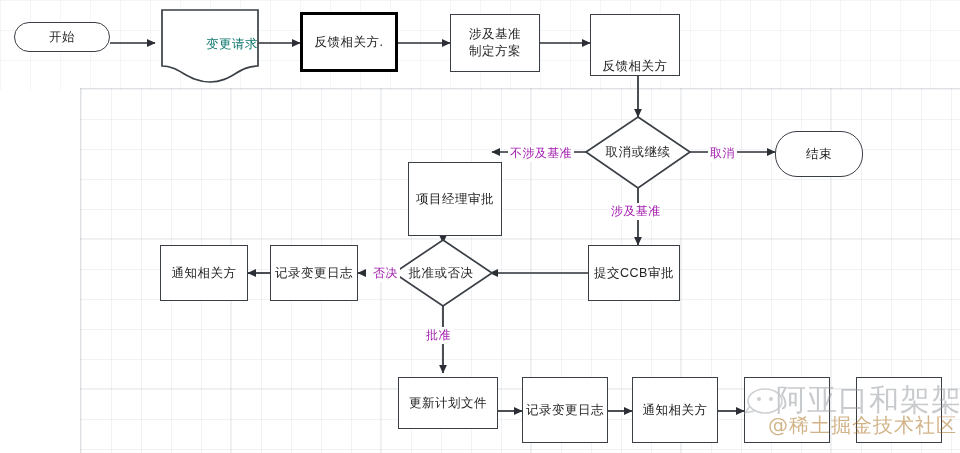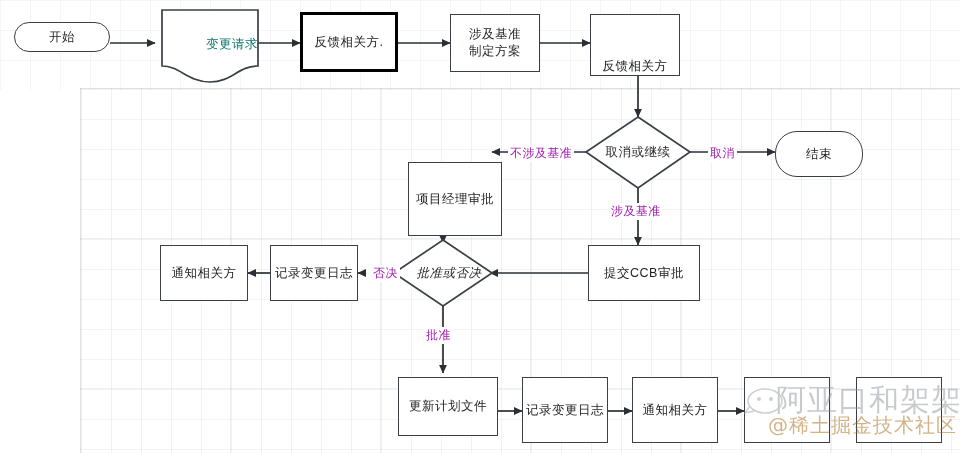--- a/index.html
+++ b/index.html
@@ -242,37 +242,37 @@
   </div>
 
   <div class="node terminator" style="left:775px; top:131px; width:88px; height:46px;align-items:center;">
     <span>结束</span>
   </div>
 
   <div class="node process" style="left:408px; top:122px; width:94px; height:74px;margin-top:40px;">
     <span>项目经理审批</span>
   </div>
 
-  <div class="node process" style="left:588px; top:245px; width:112px; height:56px;">
+  <div class="node process" style="left:588px; top:245px; width:92px; height:56px;">
     <span>提交CCB审批</span>
   </div>
 
-  <div class="node diamond-wrap" style="left:400px; top:240px; width:98px; height:66px;font-style:italic;">
+  <div class="node diamond-wrap" style="left:392px; top:240px; width:98px; height:66px;">
     <span class="diamond-label">批准或否决</span>
   </div>
 
   <div class="node process" style="left:270px; top:245px; width:88px; height:56px;">
     <span>记录变更日志</span>
   </div>
 
   <div class="node process" style="left:160px; top:245px; width:88px; height:56px;">
     <span>通知相关方</span>
   </div>
 
-  <div class="node process" style="left:398px; top:377px; width:100px; height:59px;">
+  <div class="node process" style="left:398px; top:377px; width:100px; height:52px;">
     <span>更新计划文件</span>
   </div>
 
   <div class="node process" style="left:522px; top:377px; width:86px; height:66px;">
     <span>记录变更日志</span>
   </div>
 
   <div class="node process" style="left:632px; top:377px; width:86px; height:66px;">
     <span>通知相关方</span>
   </div>

